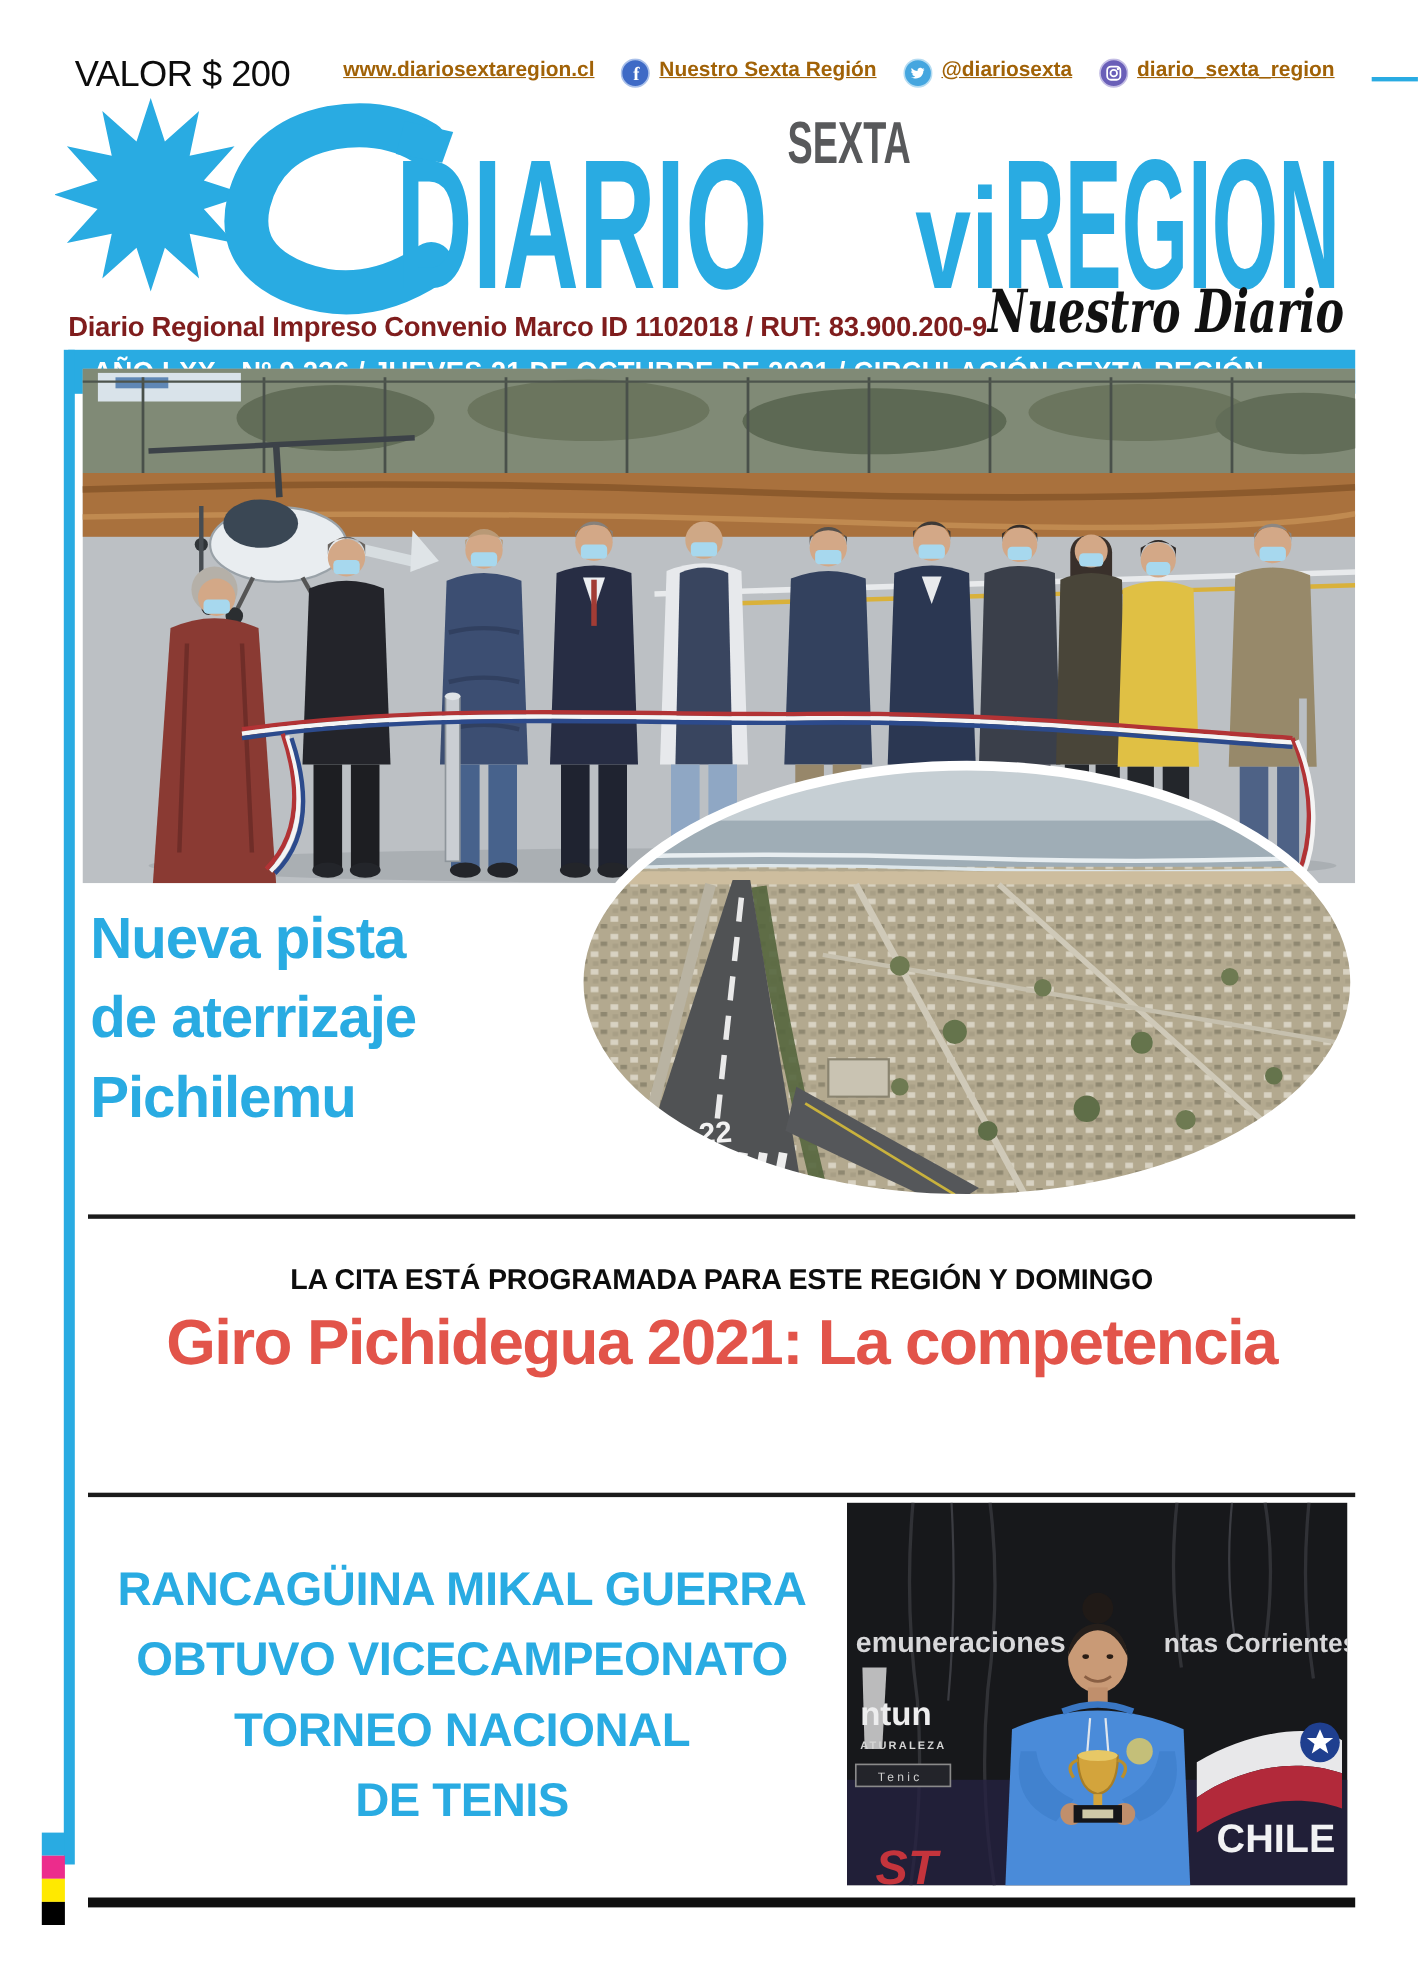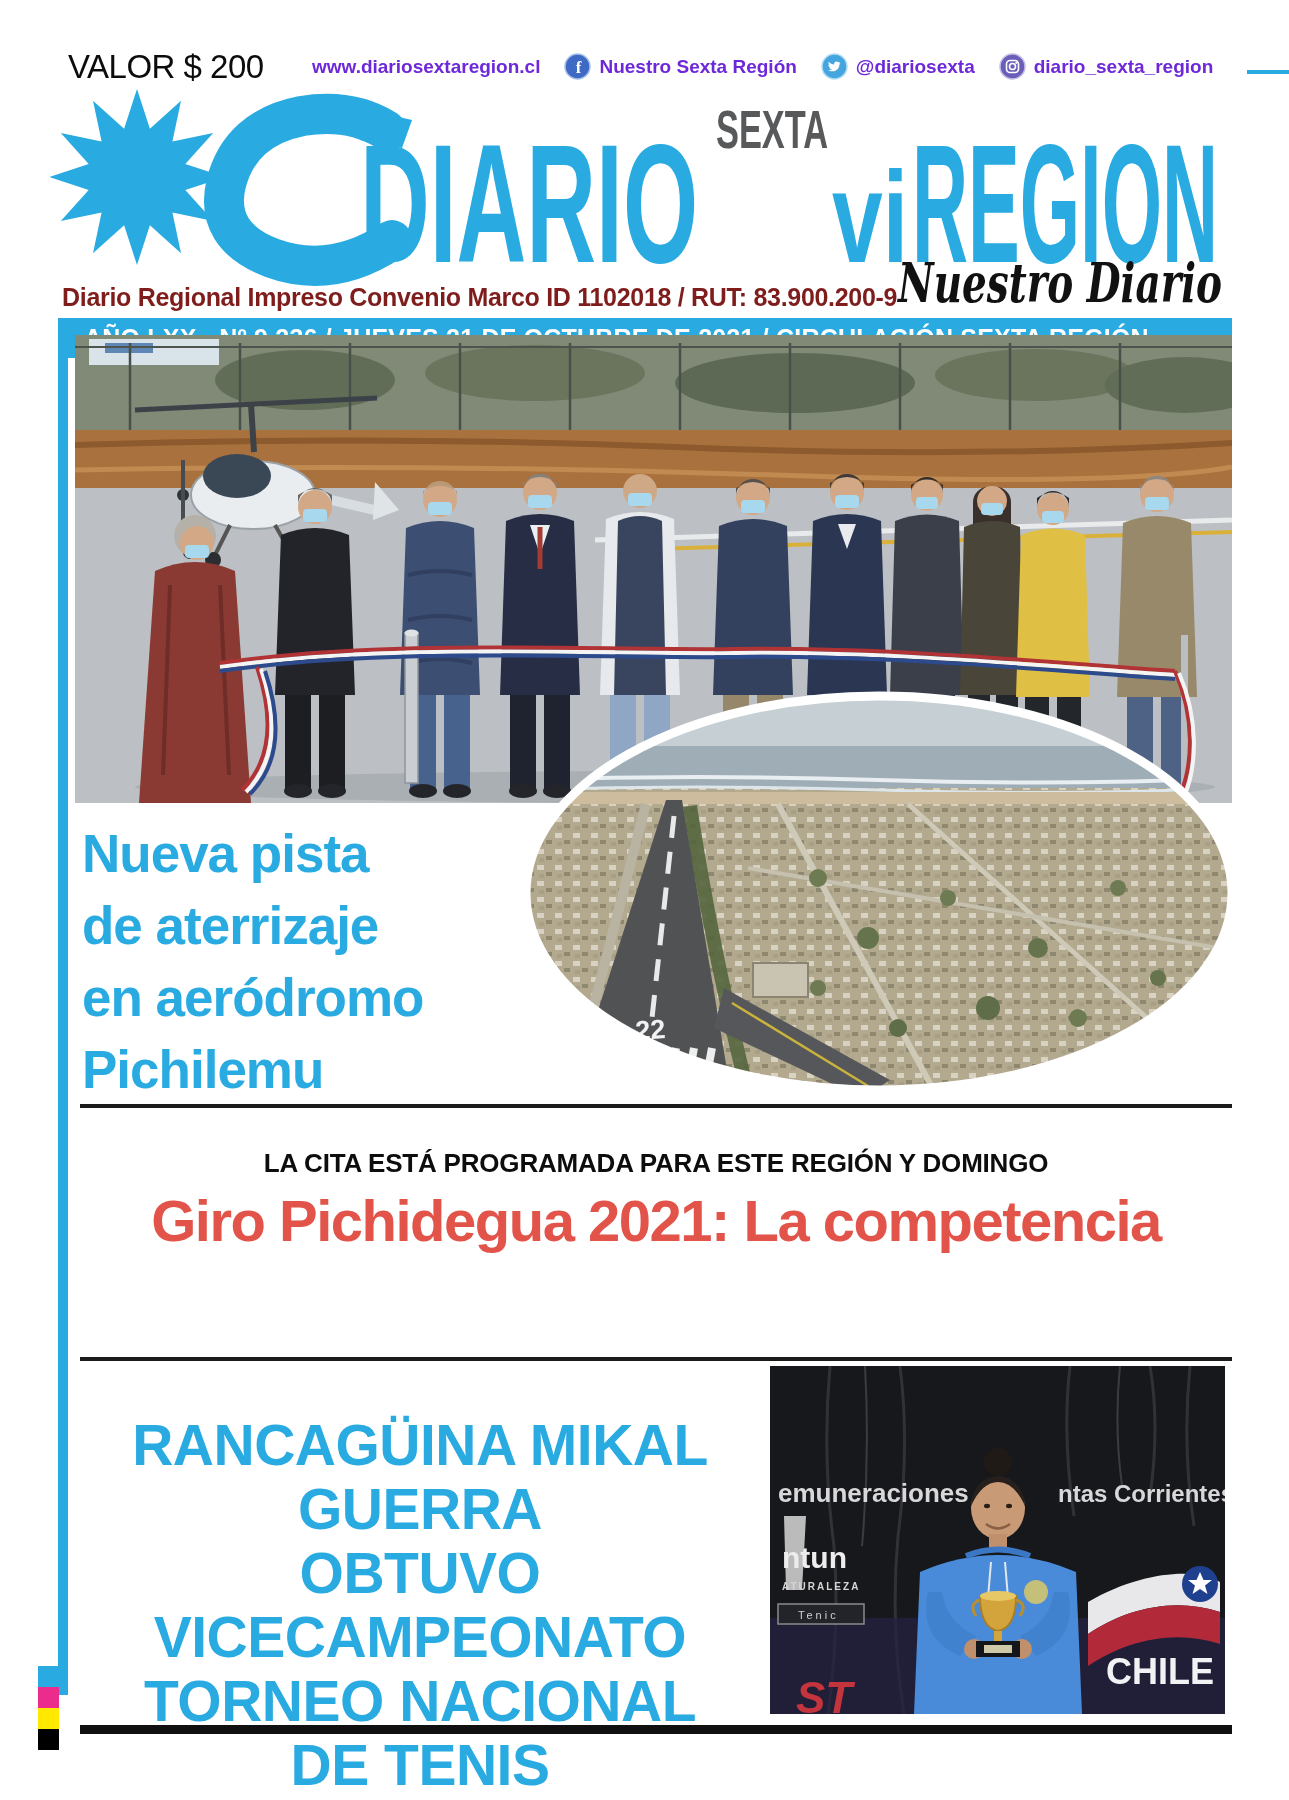--- a/index.html
+++ b/index.html
@@ -4,21 +4,21 @@
 <style>
   html,body{margin:0;padding:0;background:#ffffff;}
   #page{
     position:relative;width:1289px;height:1800px;margin:0 auto;
     background:#ffffff;overflow:hidden;
     font-family:"Liberation Sans",sans-serif;
   }
   .abs{position:absolute;}
   
   .price{left:68px;top:48px;font-size:33px;font-weight:400;letter-spacing:-.5px;color:#0c0c0c;}
-  .social-row{left:312px;top:53px;display:flex;align-items:center;font-size:19px;font-weight:700;color:#6d28d9;white-space:nowrap;}
+  .social-row{left:312px;top:53px;display:flex;align-items:flex-start;font-size:19px;font-weight:700;color:#a16207;white-space:nowrap;text-decoration:underline;}
   .social-row .lbl{margin-left:8px;}
   .social-row .ic{margin-left:24px;display:inline-block;width:27px;height:27px;}
   .topline{left:1247px;top:70px;width:42px;height:4px;background:#29ABE2;}
   
   .logo-svg{left:50px;top:82px;}
   
   .registration{left:62px;top:283px;font-size:25px;font-weight:700;color:#7f1d1d;letter-spacing:-.3px;}
   .edition-bar{left:62px;top:318px;width:1170px;height:40px;background:#29ABE2;color:#ffffff;
     font-size:25px;font-weight:700;line-height:40px;padding-left:22px;box-sizing:border-box;letter-spacing:.2px;}
   .left-cyan-bar{left:58px;top:318px;width:10px;height:1377px;background:#29ABE2;}
@@ -26,21 +26,21 @@
   .main-photo{left:75px;top:335px;width:1157px;height:468px;}
   .oval-photo{left:518px;top:688px;width:722px;height:410px;}
   .tennis-photo{left:770px;top:1366px;width:455px;height:348px;}
   
   .lead-headline{left:82px;top:818px;color:#29ABE2;font-weight:700;font-size:53px;line-height:72px;letter-spacing:-1px;}
   .rule{background:#1b1b1b;}
   .rule1{left:80px;top:1104px;width:1152px;height:4px;}
   .kicker{left:80px;top:1148px;width:1152px;text-align:center;font-size:26px;font-weight:700;color:#0d0d0d;letter-spacing:-.2px;}
   .red-headline{left:80px;top:1185px;width:1152px;text-align:center;color:#E2544A;font-weight:700;font-size:58px;line-height:71px;letter-spacing:-1.5px;}
   .rule2{left:80px;top:1357px;width:1152px;height:4px;}
-  .tennis-headline{left:80px;top:1413px;width:680px;text-align:center;color:#29ABE2;font-weight:700;font-size:57px;line-height:64px;letter-spacing:-.5px;}
+  .tennis-headline{left:80px;top:1413px;width:680px;text-align:center;color:#29ABE2;font-weight:700;font-size:43px;line-height:64px;letter-spacing:-.5px;}
   .rule3{left:80px;top:1725px;width:1152px;height:9px;background:#101010;}
   
   .regmark{left:38px;width:21px;height:21px;}
   .rm-c{top:1666px;background:#29ABE2;}
   .rm-m{top:1687px;background:#EC2C8C;}
   .rm-y{top:1708px;background:#FFE900;}
   .rm-k{top:1729px;background:#000000;}
 </style>
 </head>
 <body>
@@ -339,21 +339,20 @@
 
       <polygon points="206,300 372,392 344,410 196,340" fill="#55575a"></polygon>
       <path d="M 214,315 L 350,398" stroke="#c9b23d" stroke-width="2.5" fill="none"></path>
     </g>
     <ellipse cx="361" cy="205" rx="353" ry="197" fill="none" stroke="#ffffff" stroke-width="9"></ellipse>
   </svg>
 
   <div class="abs lead-headline">
     <div>Nueva pista</div>
     <div>de aterrizaje</div>
-    <div>en aeródromo</div>
     <div>Pichilemu</div>
   </div>
 
   <div class="abs rule rule1"></div>
 
   <div class="abs kicker">LA CITA ESTÁ PROGRAMADA PARA ESTE REGIÓN Y DOMINGO</div>
   <div class="abs red-headline">
     <div>Giro Pichidegua 2021: La competencia</div>
   </div>
 

